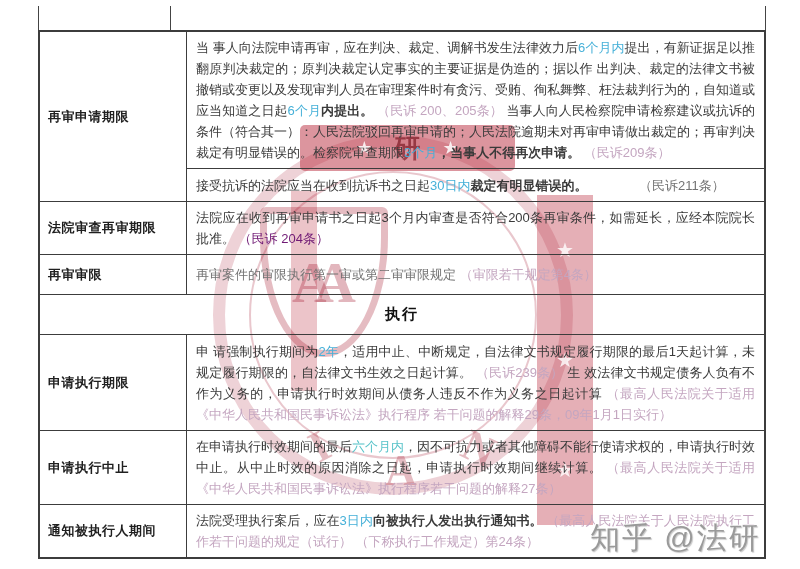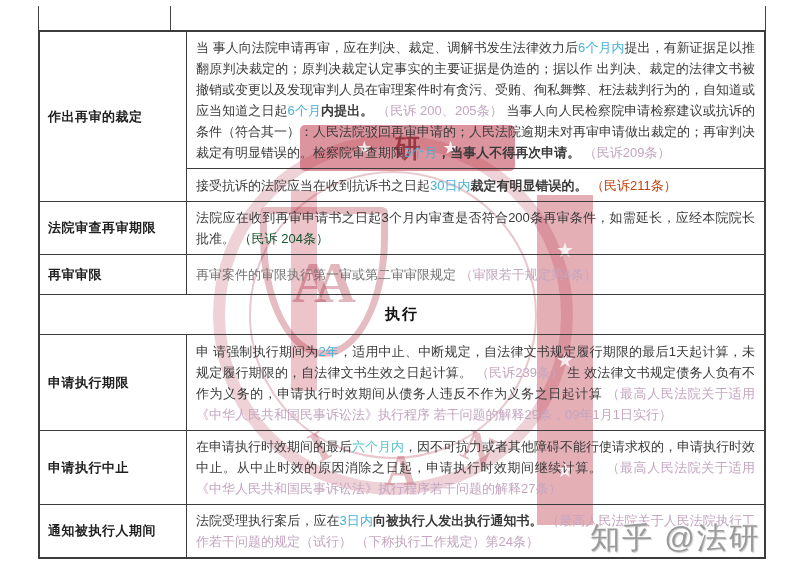--- a/index.html
+++ b/index.html
@@ -103,29 +103,29 @@
     </div>
 </div>
 
 <div class="stub" style="left:38px;"></div>
 <div class="stub" style="left:170px;"></div>
 <div class="stub" style="left:765px;"></div>
 
 <table class="periods">
   <tbody>
       <tr style="height: 136px;">
-        <td class="label" rowspan="2">作出再审的裁定</td>
+        <td class="label" rowspan="2">再审申请期限</td>
         <td class="content"><span style="color: rgb(58, 58, 58);">当 事人向法院申请再审，应在判决、裁定、调解书发生法律效力后</span><span style="color: rgb(69, 176, 216);">6个月内</span><span style="color: rgb(58, 58, 58);">提出，有新证据足以推翻原判决裁定的；原判决裁定认定事实的主要证据是伪造的；据以作 出判决、裁定的法律文书被撤销或变更以及发现审判人员在审理案件时有贪污、受贿、徇私舞弊、枉法裁判行为的，自知道或应当知道之日起</span><span style="color: rgb(69, 176, 216);">6个月</span><span style="color: rgb(58, 58, 58); font-weight: bold;">内提出。</span><span style="color: rgb(196, 166, 192);"> （民诉 200、205条） </span><span style="color: rgb(58, 58, 58);">当事人向人民检察院申请检察建议或抗诉的条件（符合其一）：人民法院驳回再审申请的；人民法院逾期未对再审申请做出裁定的；再审判决 裁定有明显错误的。检察院审查期限</span><span style="color: rgb(69, 176, 216);">3个月</span><span style="color: rgb(58, 58, 58); font-weight: bold;">，当事人不得再次申请。</span><span style="color: rgb(196, 166, 192);"> （民诉209条）</span></td>
       </tr>
       <tr style="height: 33px;">
-        <td class="content"><span style="color: rgb(58, 58, 58);">接受抗诉的法院应当在收到抗诉书之日起</span><span style="color: rgb(69, 176, 216);">30日内</span><span style="color: rgb(58, 58, 58); font-weight: bold;">裁定有明显错误的。</span><span style="color: #c2410c;"> （民诉211条）</span></td>
+        <td class="content"><span style="color: rgb(58, 58, 58);">接受抗诉的法院应当在收到抗诉书之日起</span><span style="color: rgb(69, 176, 216);">30日内</span><span style="color: rgb(58, 58, 58); font-weight: bold;">裁定有明显错误的。</span><span style="color: #737373; margin-left: 48px;"> （民诉211条）</span></td>
       </tr>
       <tr style="height: 52px;">
         <td class="label">法院审查再审期限</td>
-        <td class="content"><span style="color: rgb(58, 58, 58);">法院应在收到再审申请书之日起3个月内审查是否符合200条再审条件，如需延长，应经本院院长批准。</span><span style="color: #14532d;"> （民诉 204条）</span></td>
+        <td class="content"><span style="color: rgb(58, 58, 58);">法院应在收到再审申请书之日起3个月内审查是否符合200条再审条件，如需延长，应经本院院长批准。</span><span style="color: #701a75;"> （民诉 204条）</span></td>
       </tr>
       <tr style="height: 40px;">
         <td class="label">再审审限</td>
         <td class="content"><span style="color: #737373;">再审案件的审限执行第一审或第二审审限规定 </span><span style="color: rgb(196, 166, 192);">（审限若干规定第4条）</span></td>
       </tr>
       <tr style="height: 40px;">
         <td colspan="2" class="section">执行</td>
       </tr>
       <tr style="height: 96px;">
         <td class="label">申请执行期限</td>

